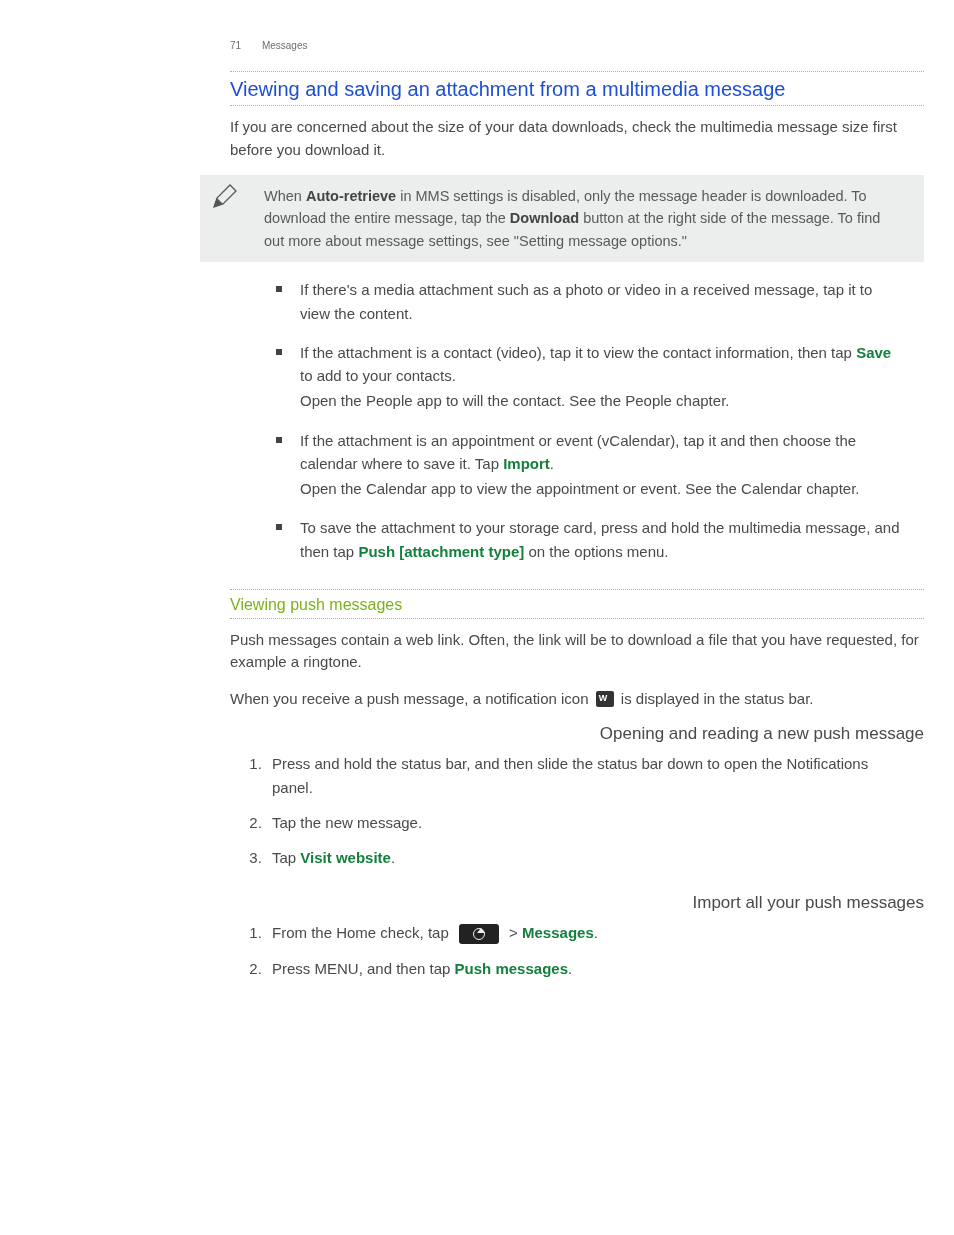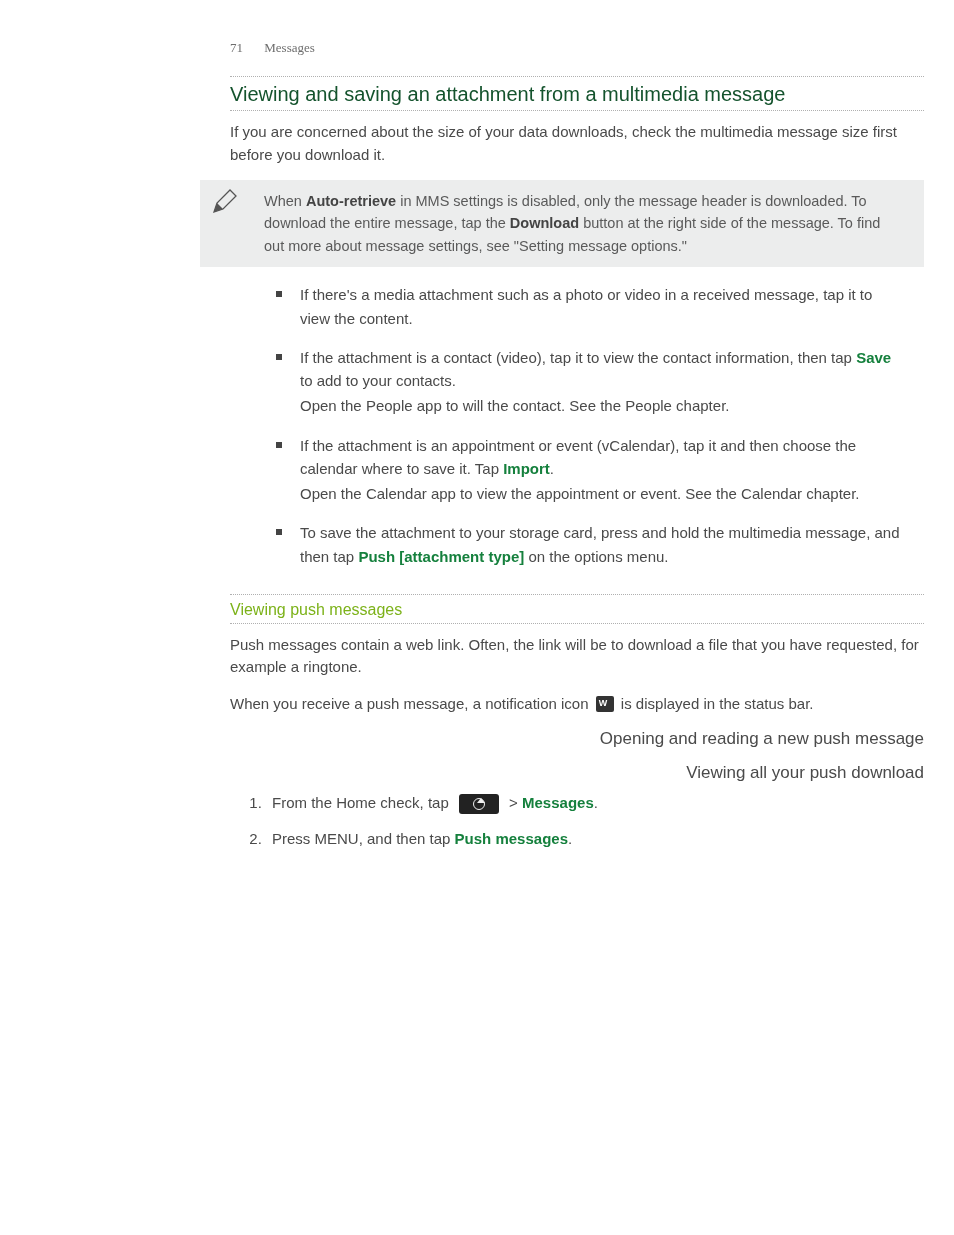--- a/index.html
+++ b/index.html
@@ -8,35 +8,34 @@
     font-family: "Trebuchet MS", "Lucida Grande", Verdana, sans-serif;
     font-size: 15px;
     color: #4a4a4a;
     width: 954px;
     background: #fff;
   }
   .page {
     padding: 40px 30px 40px 30px;
   }
   .header-line {
-    font-size: 13px;
+    font-size: 10px;
     color: #6e6e6e;
     margin-left: 200px;
     margin-bottom: 20px;
-    font-family: Liberation Serif, serif;
   }
   .header-line .pnum { margin-right: 18px; }
   .dotted {
     border: none;
     border-top: 1px dotted #b0b0b0;
     margin: 0;
   }
   .dotted.full { margin-left: 200px; }
   .section-title {
-    color: #14532d;
+    color: #1d4ed8;
     font-size: 20px;
     font-weight: normal;
     margin: 6px 0 4px 200px;
   }
   .body-text {
     margin: 10px 0 14px 200px;
     line-height: 1.5;
     color: #4a4a4a;
   }
   .note-box {
@@ -187,23 +186,30 @@
   </div>
   <hr class="dotted full">
 
   <p class="body-text">Push messages contain a web link. Often, the link will be to download a file that you have requested, for example a ringtone.</p>
 
   <p class="body-text">
     <span>When you receive a push message, a notification icon </span><span class="wap-icon"></span><span> is displayed in the status bar.</span>
   </p>
 
   <div class="subhead">Opening and reading a new push message</div>
-
-  <div class="subhead">Viewing all your push download</div>
   <ol class="steps">
+    <li><span>Press and hold the status bar, and then slide the status bar down to open the Notifications panel.</span></li>
+    <li><span>Tap the new message.</span></li>
+    <li>
+      <span>Tap </span><b class="term">Visit website</b><span>.</span>
+    </li>
+  </ol>
+
+  <div class="subhead">Import all your push messages</div>
+  <ol class="steps">
     <li>
       <span>From the Home check, tap </span><span class="apps-btn"></span><span> &gt; </span><b class="term">Messages</b><span>.</span>
     </li>
     <li>
       <span>Press MENU, and then tap </span><b class="term">Push messages</b><span>.</span>
     </li>
   </ol>
 
 </div>
 

